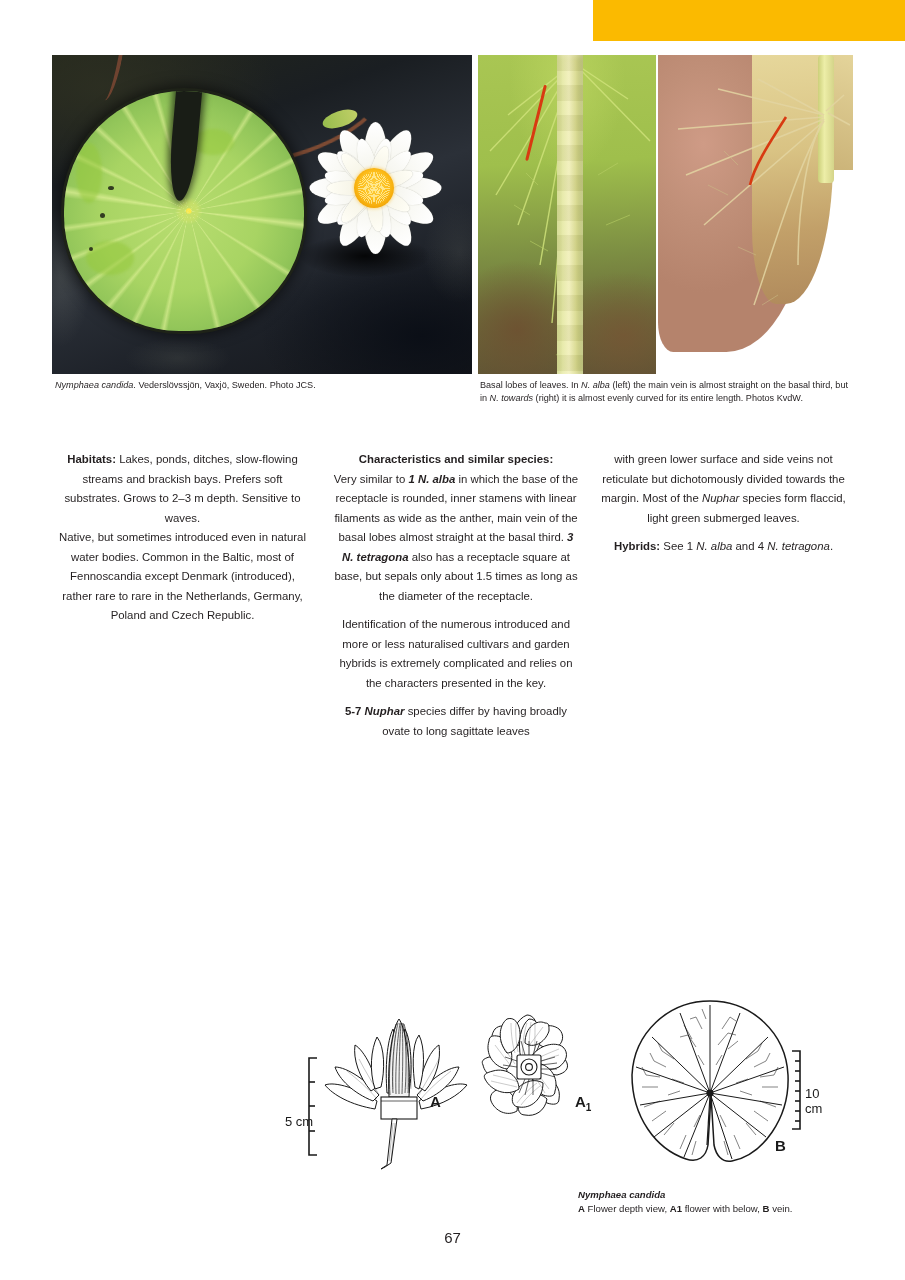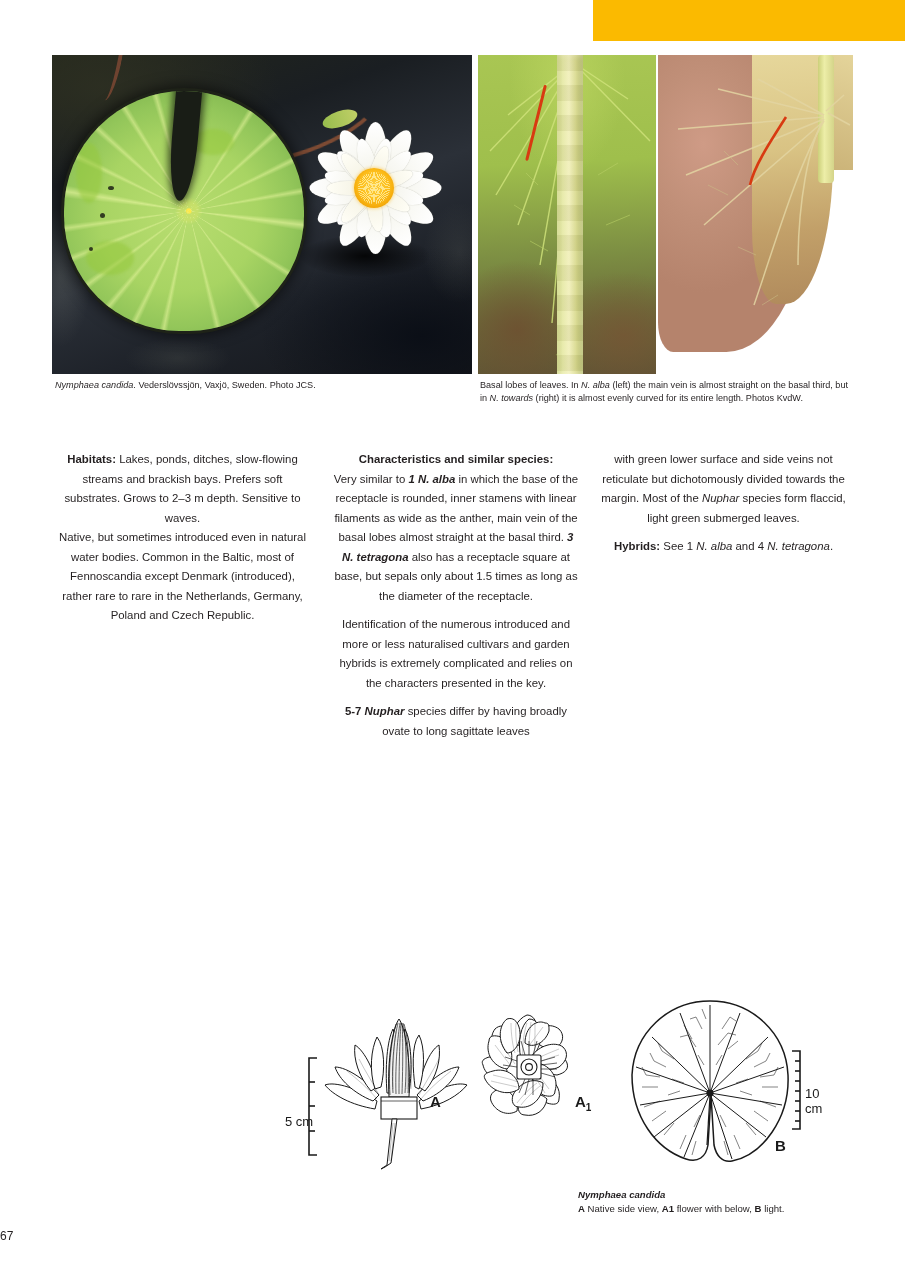--- a/index.html
+++ b/index.html
@@ -306,22 +306,22 @@
     font-size: 9.6px;
     line-height: 13.6px;
   }
   .bottom-caption .sp { font-weight: bold; font-style: italic; display: block; }
   .bottom-caption b { font-weight: bold; }
 
   .page-number {
     position: absolute;
     left: 0; top: 1229px;
     width: 905px;
-    text-align: left;
-    font-size: 12px;
+    text-align: center;
+    font-size: 15px;
     color: #231f20;
   }
 </style>
 </head>
 <body>
 
 <div class="top-bar"></div>
 
 <div class="photo-row">
 
@@ -677,16 +677,16 @@
         <path d="M10 106 L5 106"></path>
         <path d="M10 116 L5 116"></path>
       <path d="M10 126 L5 126"></path>
     </g>
   </svg>
   <div class="scale-text" style="left:520px; top:91px;">10 cm</div>
 </div>
 
 <div class="bottom-caption">
   <span class="sp">Nymphaea candida</span>
-  <span><b>A</b><span> Native side view, </span><b>A1</b><span> flower with below, </span><b>B</b><span> light.</span></span>
+  <span><b>A</b><span> Flower depth view, </span><b>A1</b><span> flower with below, </span><b>B</b><span> vein.</span></span>
 </div>
 
 <div class="page-number">67</div>
 
 </body></html>

